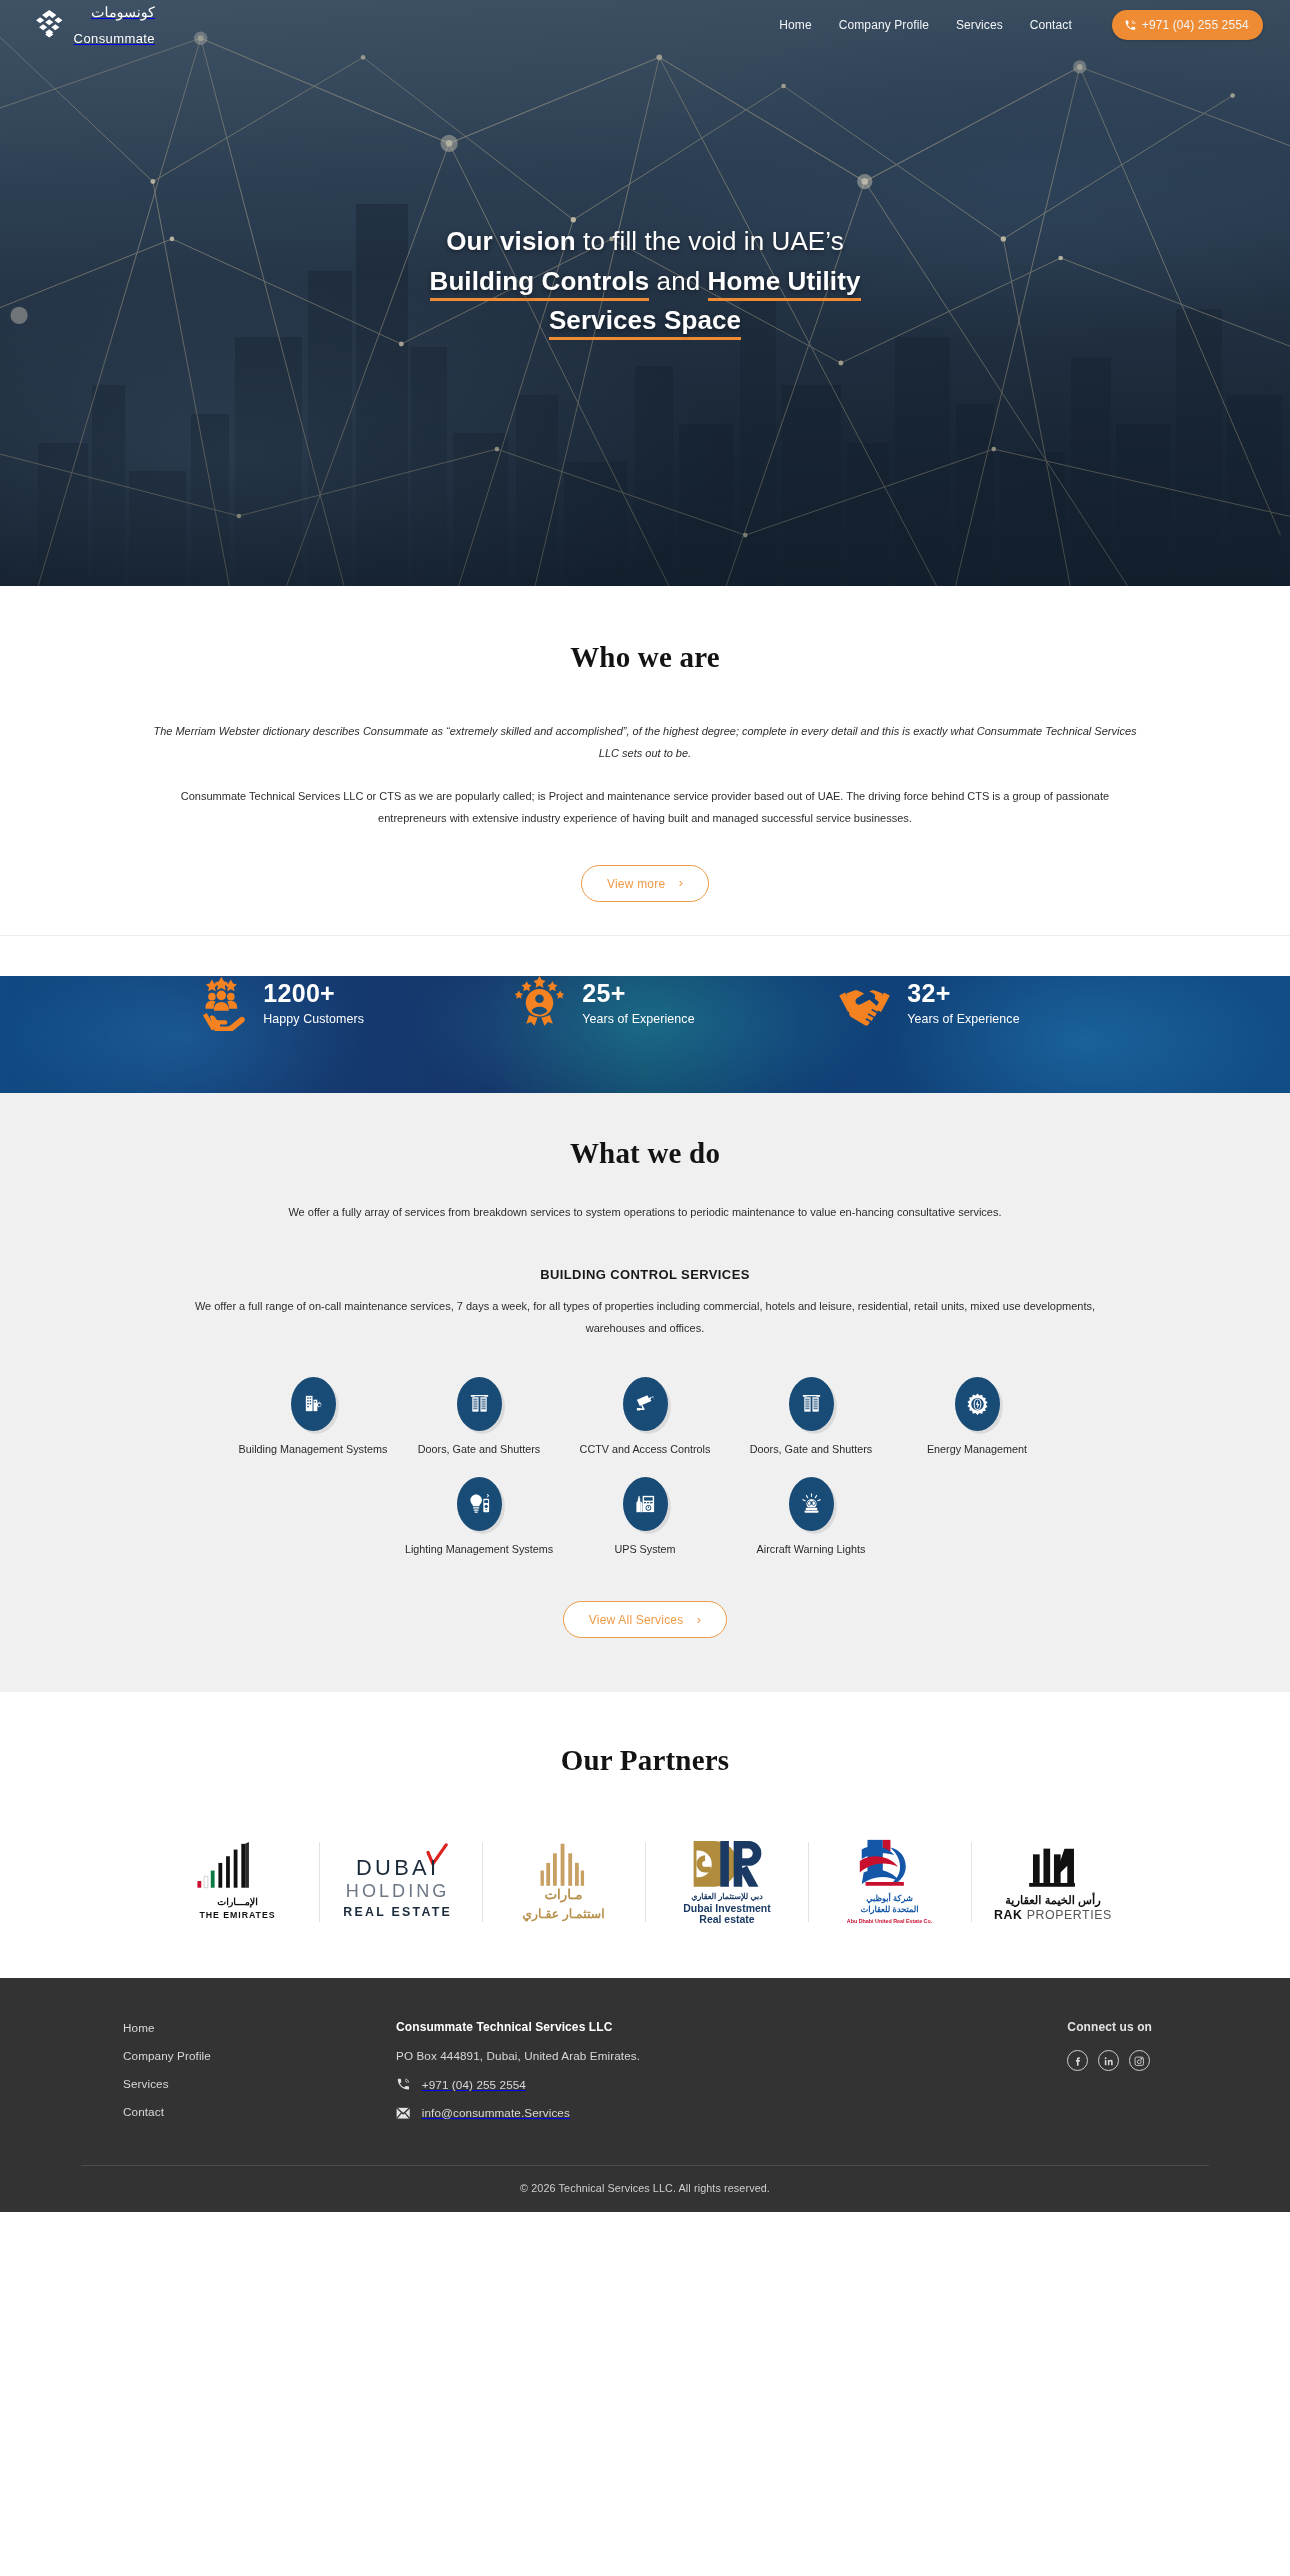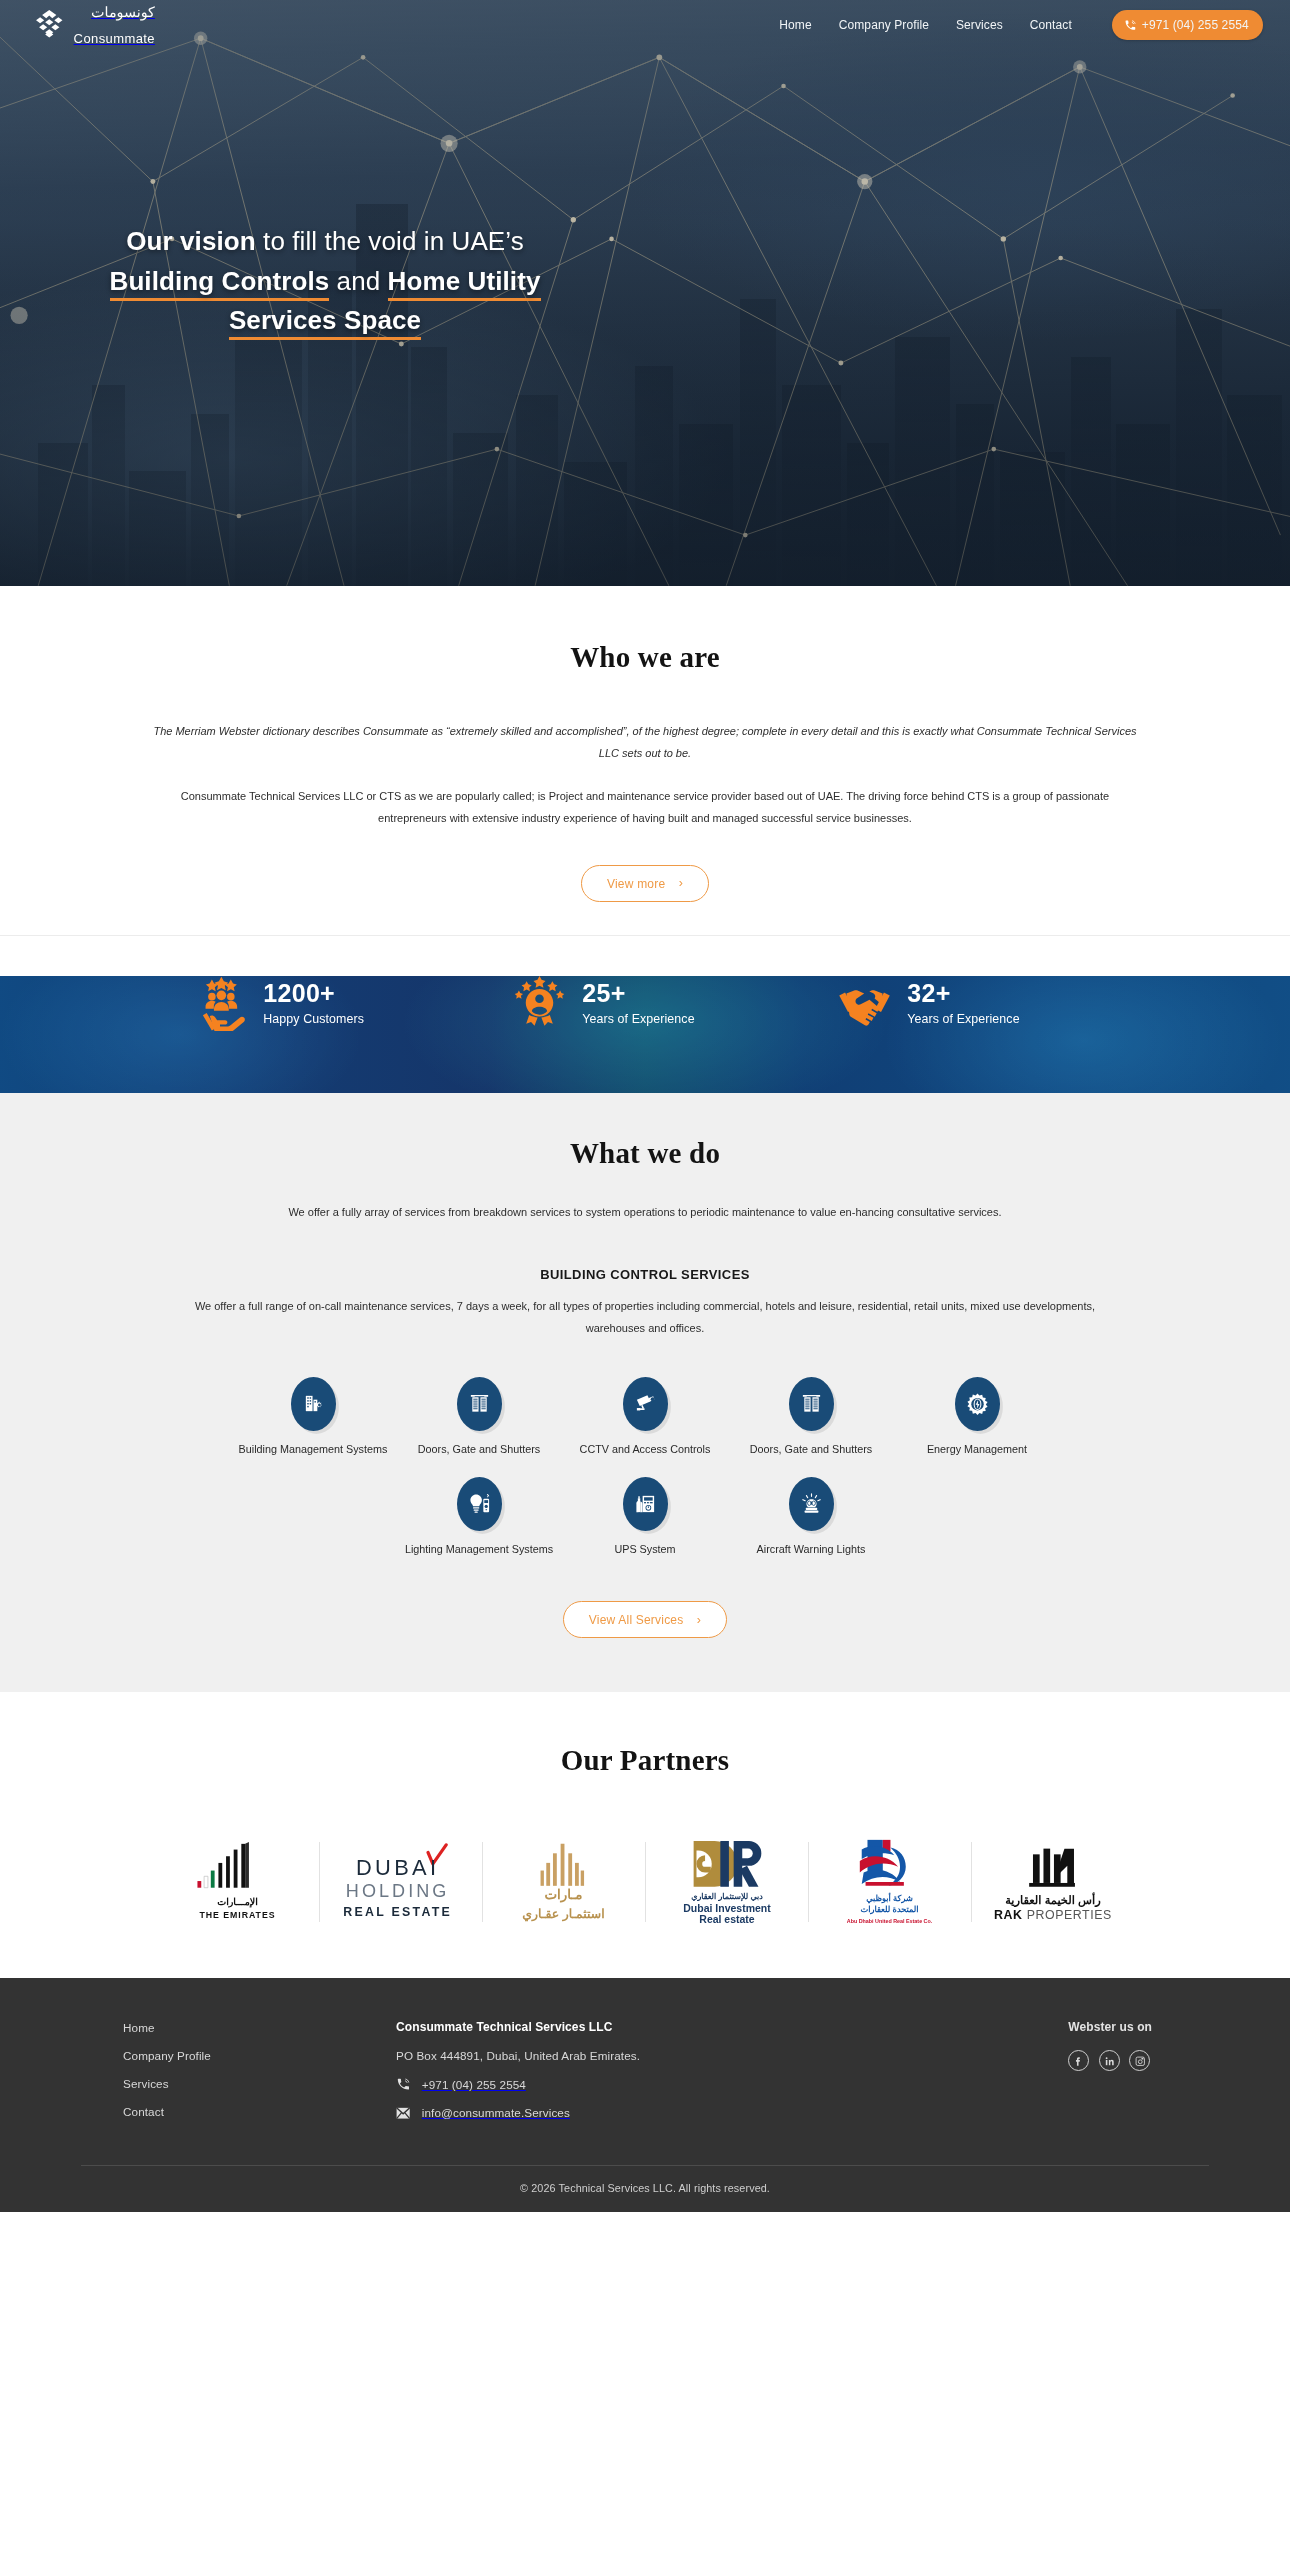--- a/index.html
+++ b/index.html
@@ -67,21 +67,21 @@
     border-radius:19px;
     padding:7.6px 14.3px 7.6px 11.5px;
     font-size:10.5px; letter-spacing:0.2px;
     text-decoration:none; white-space:nowrap;
     box-shadow:0 1px 2.9px rgba(0,0,0,.2);
   }
   .phone-btn svg { display:block; }
 
   .hero-copy {
     position:absolute; top:0; left:0; right:0; bottom:0;
-    display:flex; flex-direction:column; justify-content:center;
+    display:flex; flex-direction:column; align-items:center; justify-content:center;
     z-index:6; padding-bottom:23px;
   }
   .hero-h1 {
     font-size:26px; line-height:1.52; color:#fff; text-align:center;
     font-weight:400; letter-spacing:0.1px;
     max-width:650px;
     text-shadow:0 1.9px 5.7px rgba(0,0,0,.45);
   }
   .hero-h1 b { font-weight:800; }
   .u-orange {
@@ -796,21 +796,21 @@
       <a class="f-line" href="#">
         <svg width="14.3" height="12.4" viewBox="0 0 24 20">
           <rect x="1" y="1" width="22" height="18" fill="#e2e2e2"></rect>
           <path d="M1 1 L12 11 L23 1 M1 19 L9 9.5 M23 19 L15 9.5" stroke="#333" stroke-width="2.2" fill="none"></path>
         </svg>
         <span>info@consummate.Services</span>
       </a>
     </div>
 
     <div class="f-col-social">
-      <div class="f-soc-h">Webster us on</div>
+      <div class="f-soc-h">Connect us on</div>
       <div class="f-soc-row">
         <a class="soc" href="#">
           <svg width="10.5" height="10.5" viewBox="0 0 24 24">
             <path fill="#d8d8d8" d="M15.5 3h-2.8C10.1 3 9 4.6 9 7v2.3H6.8V13H9v9h3.7v-9h2.6l.5-3.7h-3.1V7.4c0-.9.3-1.4 1.5-1.4h1.7z"></path>
           </svg>
         </a>
         <a class="soc" href="#">
           <svg width="11.5" height="10.5" viewBox="0 0 24 24">
             <g fill="#d8d8d8">
               <rect x="3" y="9" width="3.6" height="12"></rect>

